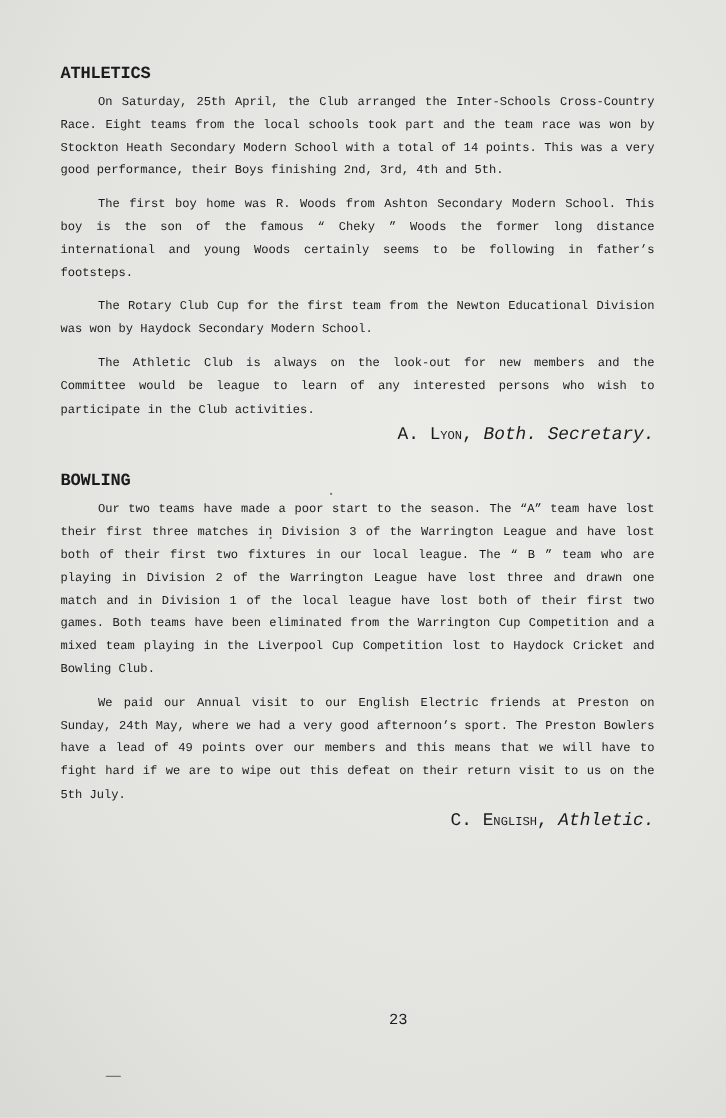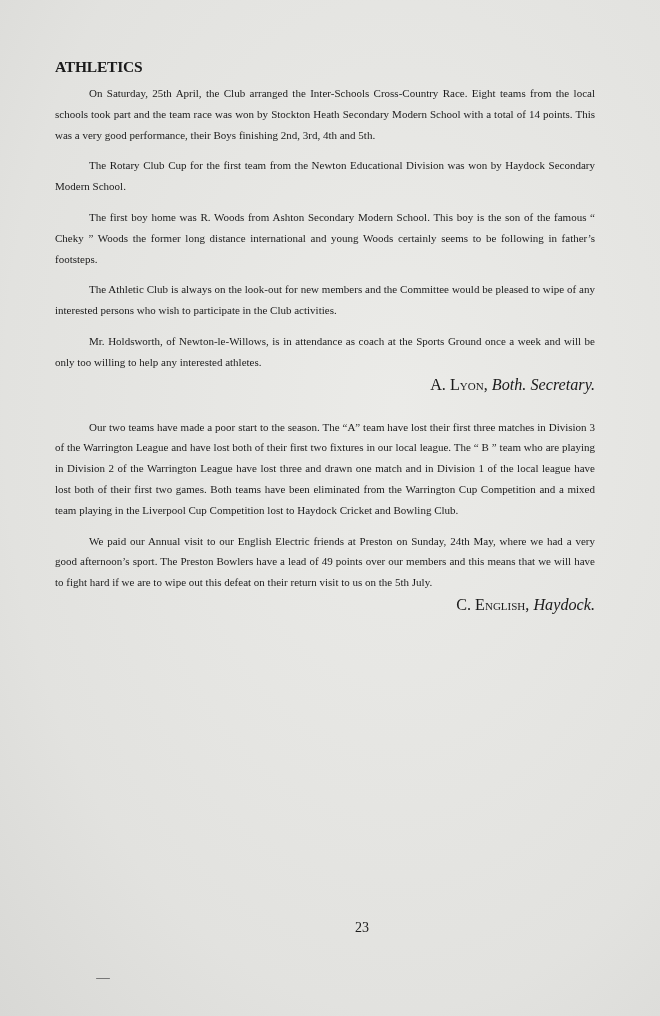--- a/index.html
+++ b/index.html
@@ -3,21 +3,21 @@
 <meta charset="utf-8">
 <style>
   html, body { margin: 0; padding: 0; }
   body {
     width: 660px; height: 1016px; overflow: hidden;
     background: #e6e6e3;
     background-image: radial-gradient(ellipse at 60% 40%, #ebebe8 0%, #e2e2df 70%, #d8d8d5 100%);
     font-family: "Liberation Serif", "DejaVu Serif", serif;
     color: #1b1b1b;
   }
-  .page { position: relative; width: 660px; height: 1016px; }
+  .page { position: relative; width: 660px; height: 1016px; font-family: Liberation Mono, monospace; }
   .content { position: absolute; left: 55px; top: 57px; width: 540px; }
   .heading {
     font-weight: bold; font-size: 15.5px; letter-spacing: -0.2px;
     margin: 0 0 6px 0; line-height: 20px;
   }
   p {
     margin: 0 0 10px 0; font-size: 11px; line-height: 20.8px;
     text-align: justify; text-indent: 34px;
   }
   .signature {
@@ -35,38 +35,38 @@
 </style>
 </head>
 <body>
 
 <div class="page">
   <div class="content">
 
     <section>
       <div class="heading">ATHLETICS</div>
       <p>On Saturday, 25th April, the Club arranged the Inter-Schools Cross-Country Race. Eight teams from the local schools took part and the team race was won by Stockton Heath Secondary Modern School with a total of 14 points. This was a very good performance, their Boys finishing 2nd, 3rd, 4th and 5th.</p>
+      <p>The first boy home was R. Woods from Ashton Secondary Modern School. This boy is the son of the famous “ Cheky ” Woods the former long distance international and young Woods certainly seems to be following in father’s footsteps.</p>
       <p>The Rotary Club Cup for the first team from the Newton Educational Division was won by Haydock Secondary Modern School.</p>
-      <p>The first boy home was R. Woods from Ashton Secondary Modern School. This boy is the son of the famous “ Cheky ” Woods the former long distance international and young Woods certainly seems to be following in father’s footsteps.</p>
-      <p>The Athletic Club is always on the look-out for new members and the Committee would be pleased to wipe of any interested persons who wish to participate in the Club activities.</p>
-      <p>Mr. Holdsworth, of Newton-le-Willows, is in attendance as coach at the Sports Ground once a week and will be only too willing to help any interested athletes.</p>
+      <p>The Athletic Club is always on the look-out for new members and the Committee would be league to learn of any interested persons who wish to participate in the Club activities.</p>
       <div class="signature">
         <span class="sc">A. Lyon</span>,
         <i>Both. Secretary.</i>
       </div>
     </section>
 
     <div class="section-gap"></div>
 
     <section>
+      <div class="heading">BOWLING</div>
       <p>Our two teams have made a poor start to the season. The “A” team have lost their first three matches in Division 3 of the Warrington League and have lost both of their first two fixtures in our local league. The “ B ” team who are playing in Division 2 of the Warrington League have lost three and drawn one match and in Division 1 of the local league have lost both of their first two games. Both teams have been eliminated from the Warrington Cup Competition and a mixed team playing in the Liverpool Cup Competition lost to Haydock Cricket and Bowling Club.</p>
       <p>We paid our Annual visit to our English Electric friends at Preston on Sunday, 24th May, where we had a very good afternoon’s sport. The Preston Bowlers have a lead of 49 points over our members and this means that we will have to fight hard if we are to wipe out this defeat on their return visit to us on the 5th July.</p>
       <div class="signature">
         <span class="sc">C. English</span>,
-        <i>Haydock.</i>
+        <i>Athletic.</i>
       </div>
     </section>
   </div>
 
   <div class="page-number">23</div>
 
   <span class="speck" style="left:300px;top:448px;"></span>
   <span class="speck" style="left:245px;top:488px;"></span>
   <span class="speck" style="left:96px;top:978px;width:14px;height:1px;"></span>
 </div>

